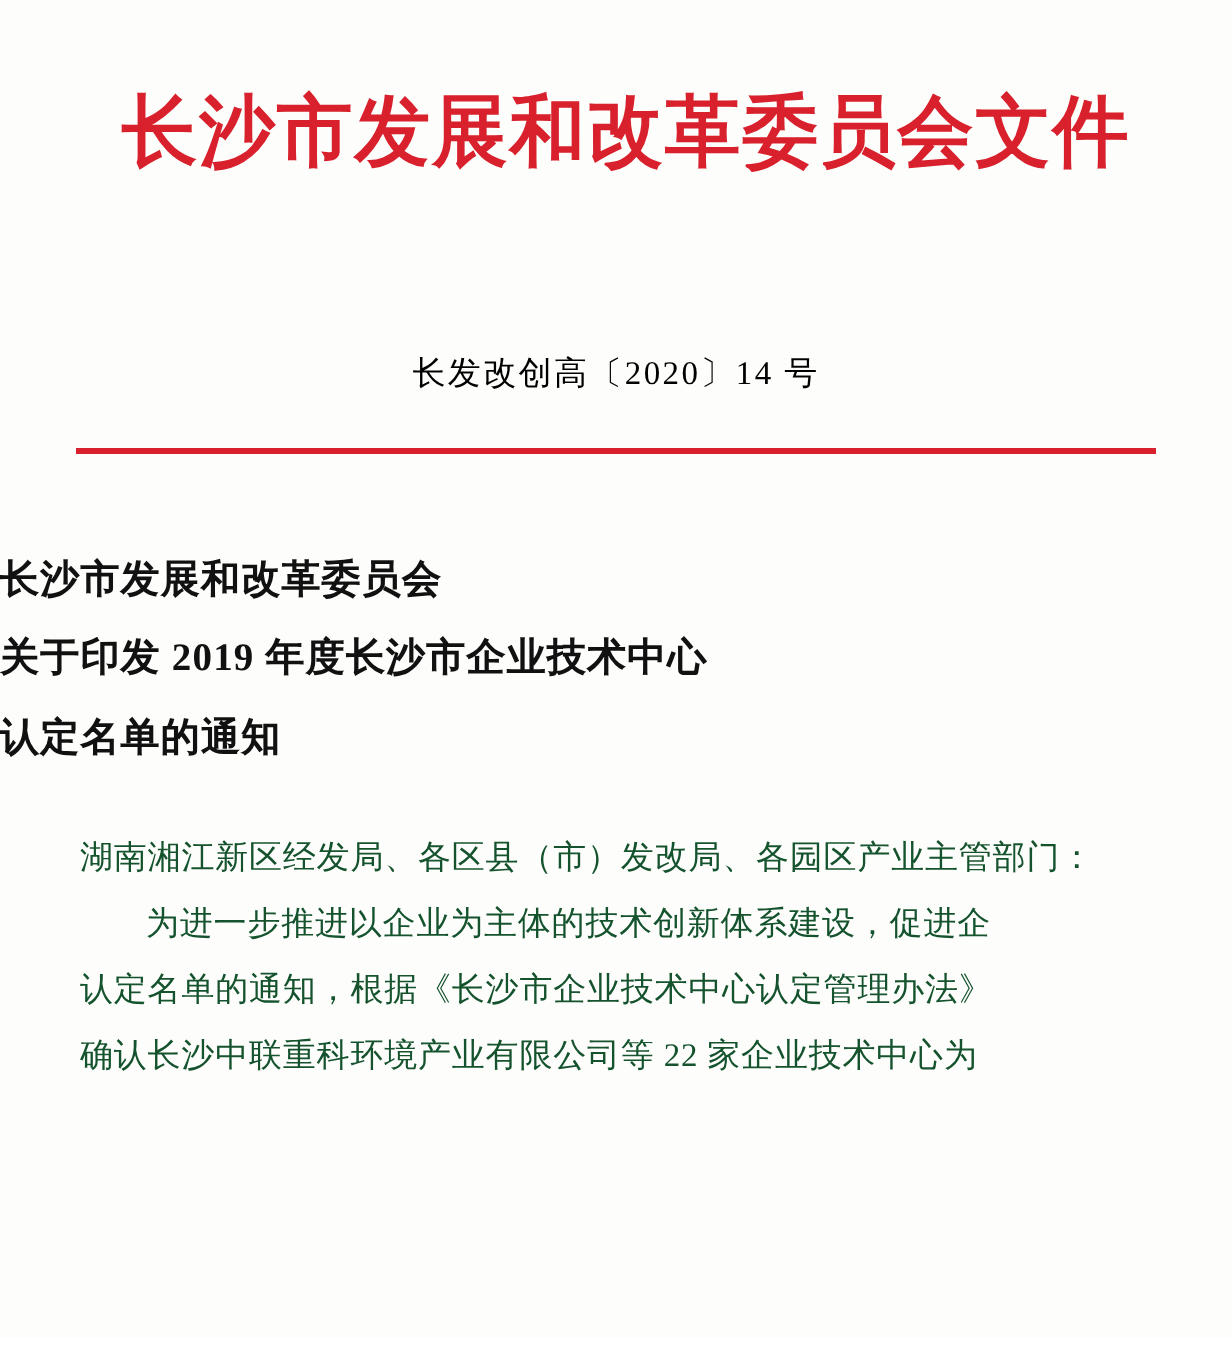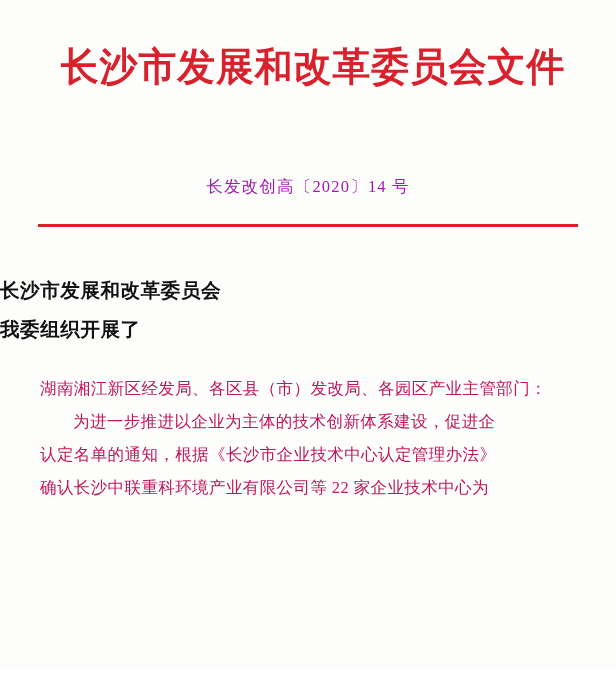--- a/index.html
+++ b/index.html
@@ -34,21 +34,21 @@
     letter-spacing: 1px;
     line-height: 1.18;
     font-family: "Liberation Serif", "DejaVu Serif", serif;
     white-space: nowrap;
     transform: scaleX(0.97);
   }
   
   .doc-number {
     text-align: center;
     margin-top: 86px;
-    color: #a21caf;
+    color: #000000;
     font-size: 16.5px;
     letter-spacing: 1.2px;
     font-family: "Liberation Serif", "DejaVu Serif", serif;
   }
   
   .red-rule {
     margin: 26px 38px 0 38px;
     height: 2.5px;
     background: #d8212c;
   }
@@ -60,21 +60,21 @@
   .heading-line {
     font-size: 19.5px;
     font-weight: bold;
     line-height: 2.05;
     letter-spacing: 0.6px;
     font-family: "Liberation Serif", "DejaVu Serif", serif;
   }
   
   .body-block {
     margin: 22px 40px 0 40px;
-    color: #be185d;
+    color: #14532d;
     font-size: 16.5px;
     line-height: 2.0;
     letter-spacing: 0.4px;
     text-align: justify;
     font-family: "Liberation Serif", "DejaVu Serif", serif;
   }
   .body-line {
     white-space: nowrap;
   }
   .body-line.indent {
@@ -98,21 +98,22 @@
   <div class="masthead">
     <div class="masthead-title" style="color: rgb(216, 33, 44);">长沙市发展和改革委员会文件</div>
   </div>
 
   <div class="doc-number">长发改创高〔2020〕14 号</div>
 
   <div class="red-rule" style="background: rgb(216, 33, 44);"></div>
 
   <div class="headings">
     <div class="heading-line">长沙市发展和改革委员会</div>
-    <div class="heading-line">我委组织开展了</div>
+    <div class="heading-line">关于印发 2019 年度长沙市企业技术中心</div>
+    <div class="heading-line">认定名单的通知</div>
   </div>
 
   <div class="body-block">
     <div class="body-line">湖南湘江新区经发局、各区县（市）发改局、各园区产业主管部门：</div>
     <div class="body-line indent">为进一步推进以企业为主体的技术创新体系建设，促进企</div>
     <div class="body-line">认定名单的通知，根据《长沙市企业技术中心认定管理办法》</div>
     <div class="body-line">确认长沙中联重科环境产业有限公司等 22 家企业技术中心为</div>
   </div>
 
   <div class="bottom-strip"></div>

